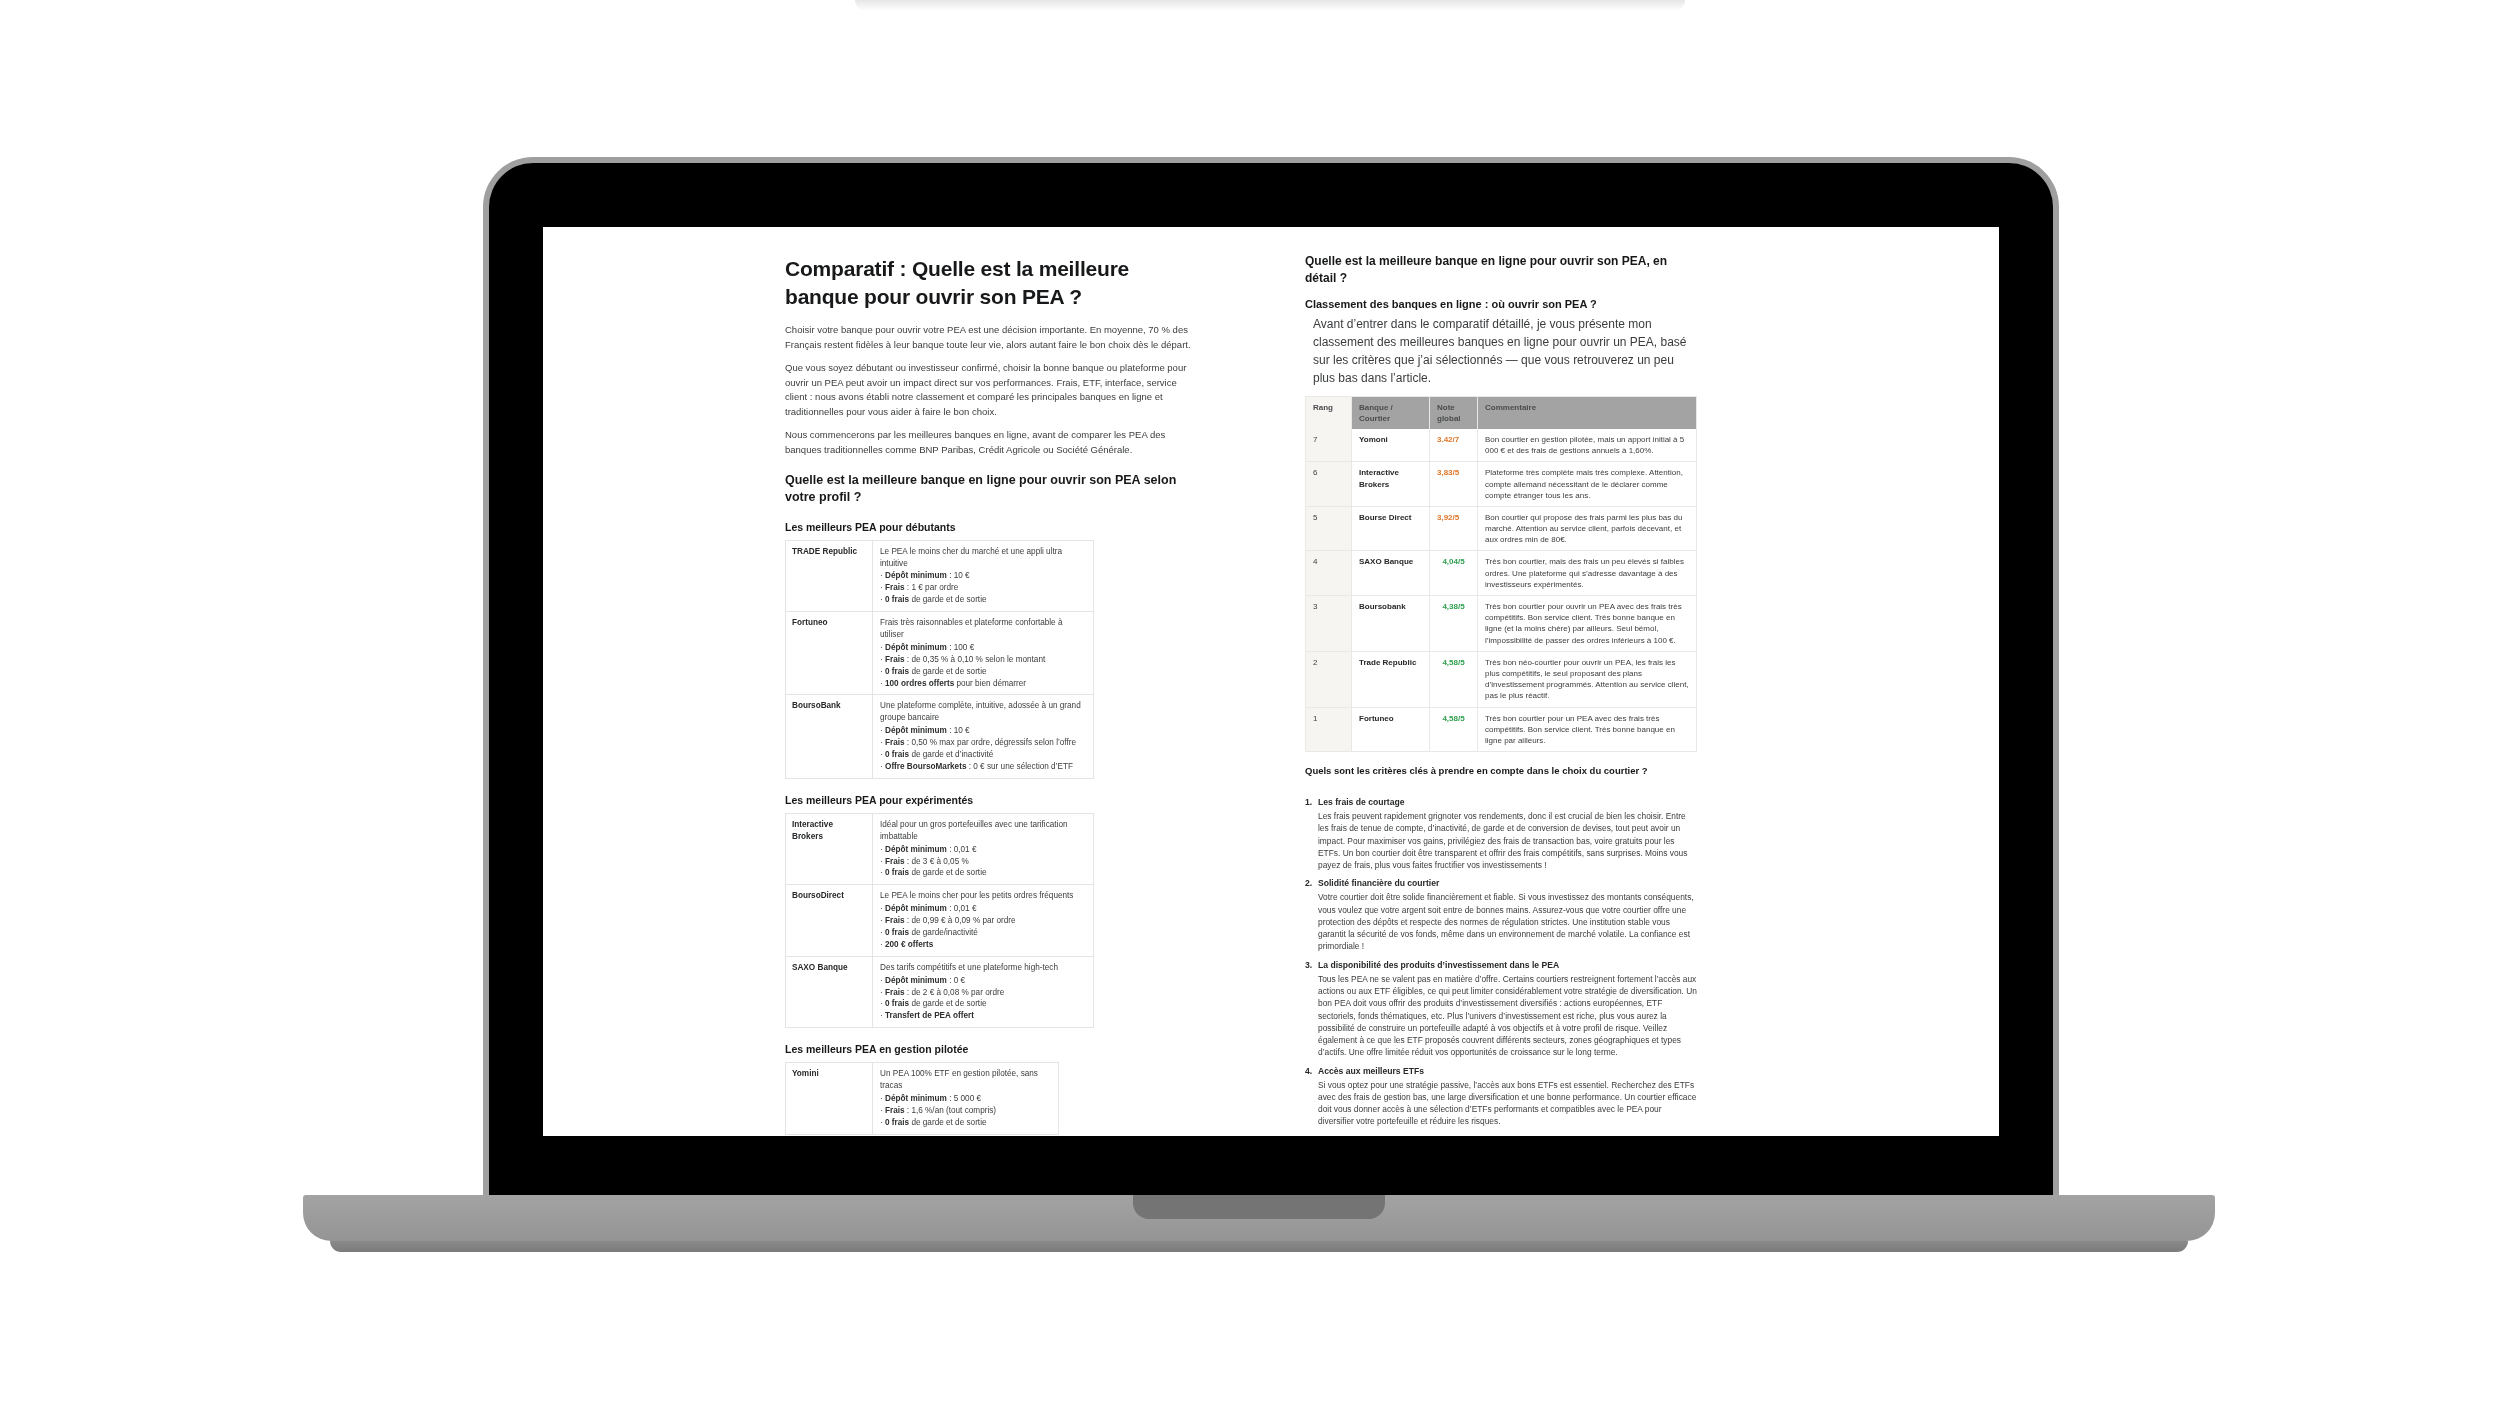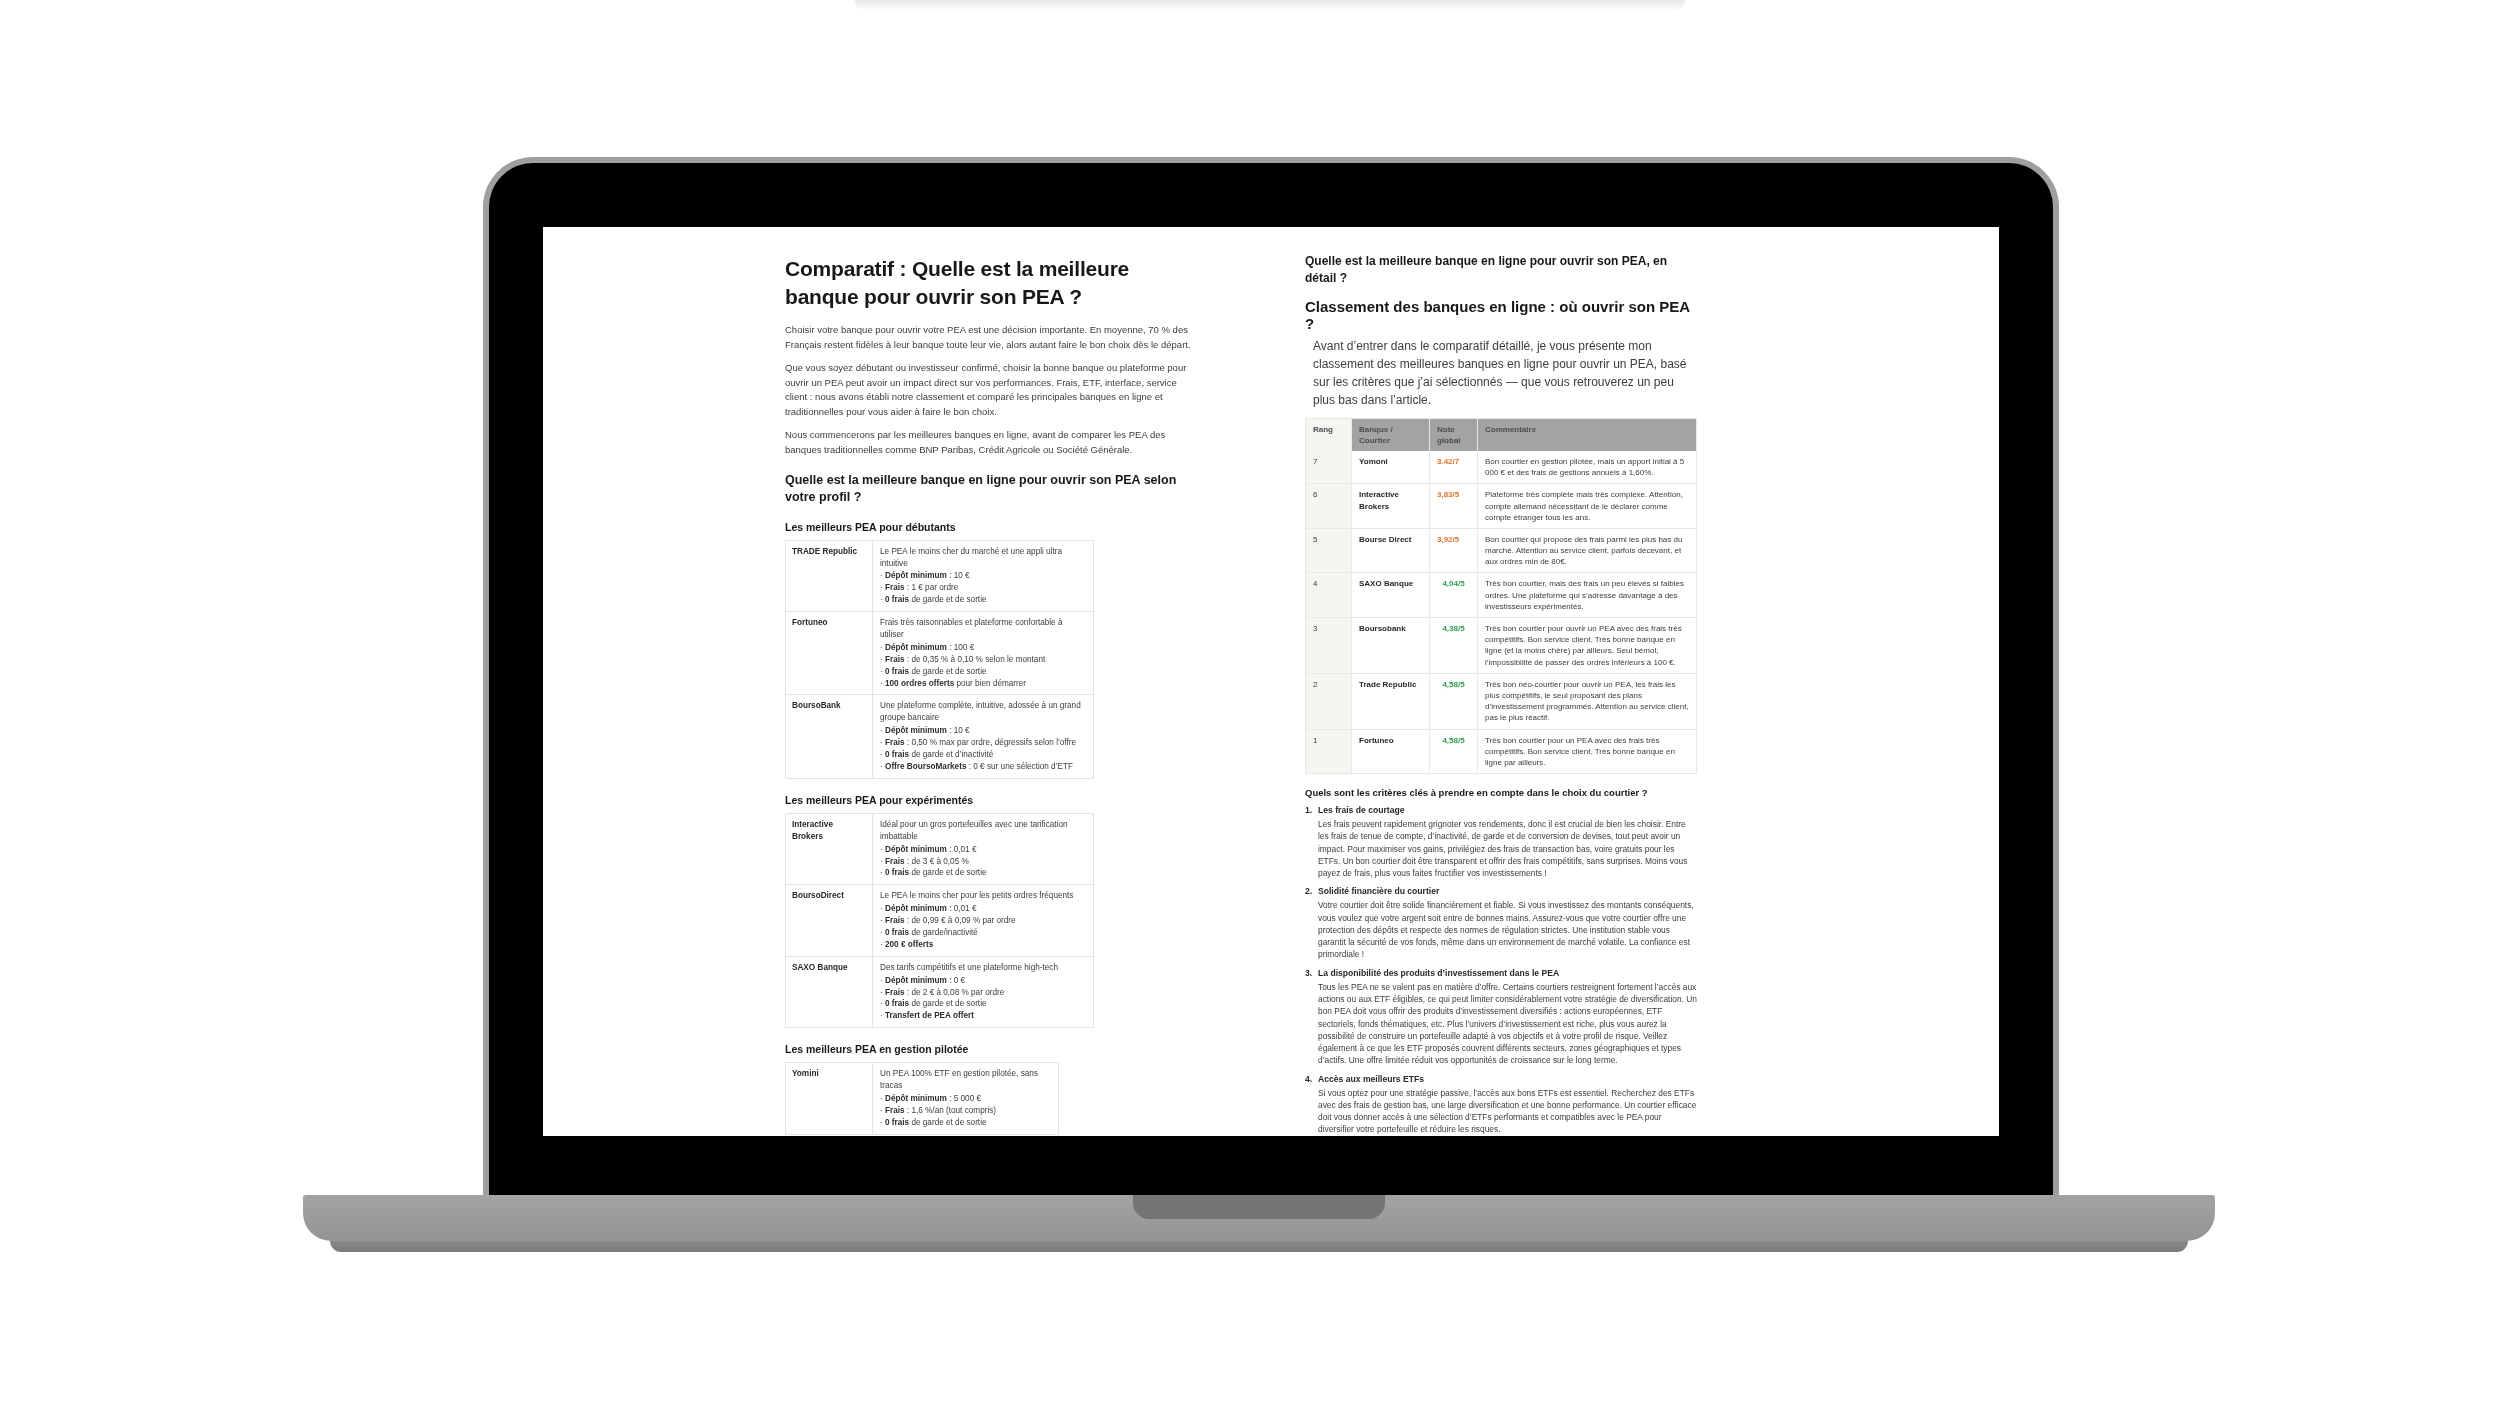--- a/index.html
+++ b/index.html
@@ -53,39 +53,39 @@
   .bank{border:1px solid #e5e4e2;width:307px;font-size:8.2px;line-height:1.45;}
   .bank.narrow{width:272px;}
   .bank-row{display:flex;}
   .bank-row + .bank-row{border-top:1px solid #e5e4e2;}
   .bank-row .name{width:74px;flex:0 0 74px;padding:5px 6px;font-weight:700;color:#26282a;border-right:1px solid #e5e4e2;}
   .bank-row .desc{flex:1;padding:5px 7px;}
   .bullet strong{color:#2c2e30;}
   .lead{margin-bottom:1px;}
 
   h2.right-h2{font-size:12px;line-height:1.4;font-weight:700;color:#17181a;margin:0 0 11px;}
-  h3.right-h3{font-size:15px;font-weight:700;color:#17181a;margin:10px 0 5px;}
+  h3.right-h3{font-size:11px;font-weight:700;color:#17181a;margin:10px 0 5px;}
   .col-right p.body{font-size:12px;line-height:1.5;margin:0 8px 9px;}
 
   .rt{border:1px solid #eae8e4;width:392px;box-sizing:border-box;font-size:8px;line-height:1.4;margin:3px 0 13px;}
   .rt-row{display:flex;}
   .rt-row + .rt-row{border-top:1px solid #eae8e4;}
   .rt-cell{padding:5px 7px;box-sizing:border-box;}
   .rt-head .rt-cell{background:#a3a3a3;color:#4a4c4e;font-weight:600;}
   .c-rank{width:46px;flex:0 0 46px;border-right:1px solid #eae8e4;background:#f6f5f2;}
   .rt-head .c-rank{background:#f6f5f2;}
   .c-bank{width:78px;flex:0 0 78px;border-right:1px solid #eae8e4;font-weight:700;color:#26282a;}
   .rt-head .c-bank{font-weight:600;color:#4a4c4e;}
   .c-note{width:48px;flex:0 0 48px;border-right:1px solid #eae8e4;font-weight:700;}
   .rt-head .c-note{font-weight:600;color:#4a4c4e;}
   .c-comment{flex:1;}
   .orange{color:#e0762a;}
   .green{color:#2f9e4f;text-align:center;}
 
-  h3.criteria-h{font-size:9.5px;font-weight:700;color:#17181a;margin:12px 0 7px;}
+  h3.criteria-h{font-size:9.5px;font-weight:700;color:#17181a;margin:12px 0 21px;}
   .crit{margin:0 0 7px;}
   .crit-head{font-size:8.6px;font-weight:700;color:#26282a;margin:0 0 3px;}
   .crit-num{display:inline-block;width:13px;}
   .crit-body{padding-left:13px;}
   .crit-body p{font-size:8.4px;line-height:1.46;margin:0 0 6px;}
 </style>
 </head>
 <body>
 
 <div class="top-shadow"></div>

